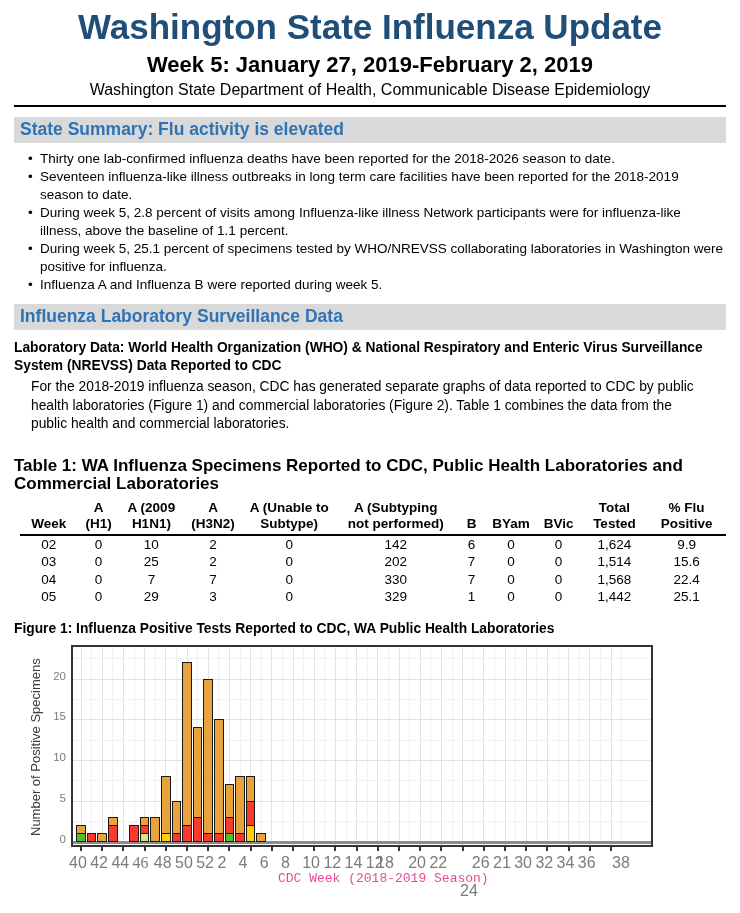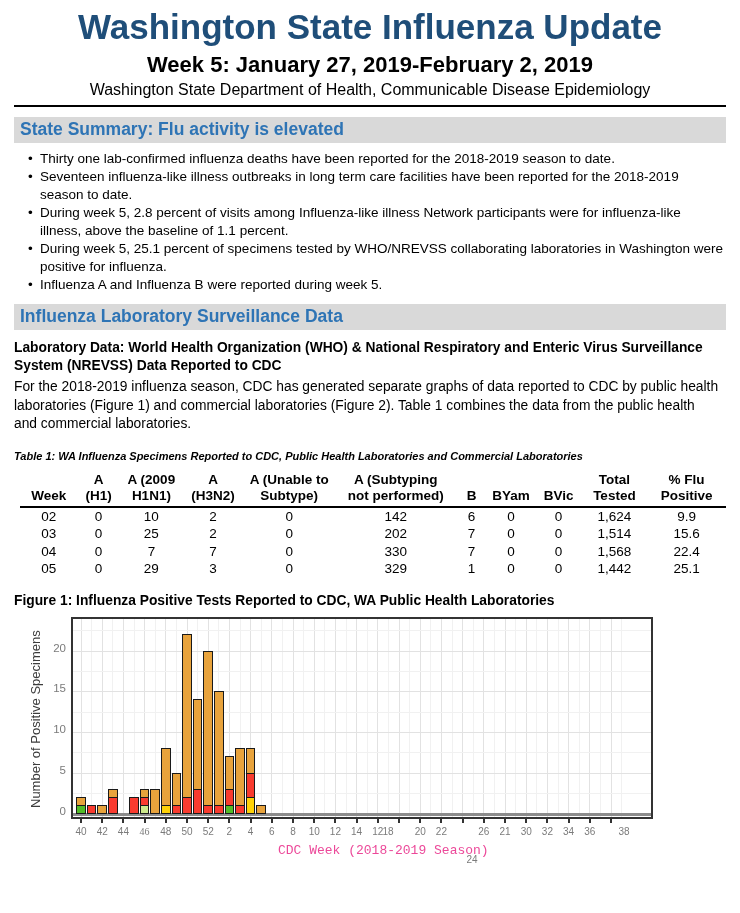--- a/index.html
+++ b/index.html
@@ -11,41 +11,41 @@
   .doc-dept{font-size:16px;text-align:center;margin-top:2px;line-height:20px;}
   .rule{border:none;border-top:2px solid #000;margin:5px 0 0;}
   .prelim{font-size:12.5px;font-style:italic;margin-top:9px;line-height:15px;}
   .banner{background:#D9D9D9;color:#2E74B5;font-weight:bold;font-size:17.5px;
           padding:2px 4px 3px 6px;margin:10px 0 0;line-height:21px;}
   .bullets{margin-top:7px;}
   .bullet-row{display:flex;font-size:13.5px;line-height:18px;}
   .bullet-dot{width:26px;padding-left:14px;box-sizing:border-box;flex:none;}
   .bullet-text{flex:1;padding-right:2px;}
   .bold-head{font-weight:bold;font-size:13.8px;line-height:18px;margin-top:9px;max-width:700px;}
-  .para{font-size:13.8px;line-height:18.5px;margin:3px 0 0;max-width:706px;}
-  .tbl-title{font-weight:bold;font-size:11px;line-height:18px;margin-top:13px;max-width:680px;font-style:italic;}
+  .para{font-size:13.8px;line-height:18.5px;margin:3px 17px 0;max-width:706px;}
+  .tbl-title{font-weight:bold;font-size:17px;line-height:18px;margin-top:23px;max-width:680px;}
   table.t1{border-collapse:collapse;margin:7px 0 0 6px;font-size:13.5px;}
   table.t1 th{font-weight:bold;vertical-align:bottom;text-align:center;white-space:pre-line;
       padding:0 2px 2px;line-height:16px;border-bottom:2px solid #000;}
   table.t1 td{text-align:center;padding:1px 2px;line-height:15.5px;}
   .c1{width:56px}.c2{width:40px}.c3{width:62px}.c4{width:58px}.c5{width:92px}
   .c6{width:124px}.c7{width:28px}.c8{width:46px}.c9{width:44px}.c10{width:64px}.c11{width:78px}
   .fig-title{font-weight:bold;font-size:13.8px;line-height:18px;margin-top:14px;}
   
   #chart{position:relative;height:250px;margin-top:5px;}
   .plotbox{position:absolute;left:57px;top:2px;width:578px;height:198px;background:#fff;
            border:2px solid #333;box-sizing:content-box;}
   .gl-v{position:absolute;top:0;width:1px;height:100%;}
   .gl-h{position:absolute;left:0;width:100%;height:1px;}
   .gl-major{background:#e2e2e2;}
   .gl-minor{background:#f1f1f1;}
   .zeroline{position:absolute;left:0;width:100%;height:3px;background:#8c8c8c;z-index:1;}
   .seg{position:absolute;box-sizing:border-box;border:1px solid #1a1a1a;z-index:2;}
   .xtick{position:absolute;width:2px;height:4px;background:#333;}
-  .xlab{position:absolute;font-size:10px;color:#7b7b7b;width:24px;text-align:center;}
+  .xlab{position:absolute;font-size:16px;color:#7b7b7b;width:24px;text-align:left;}
   .ylab{position:absolute;font-size:11.5px;color:#7b7b7b;width:22px;text-align:right;}
   .ytitle{position:absolute;font-size:13px;color:#3c3c3c;transform:rotate(-90deg);
           transform-origin:left top;white-space:nowrap;}
   .xtitle{position:absolute;font-size:13px;color:#ec4899;white-space:nowrap;font-family:Liberation Mono, monospace;}
   
   #legend{position:relative;height:36px;margin-top:6px;}
   .leg-item{position:absolute;height:15px;}
 </style>
 </head>
 <body>
@@ -53,21 +53,21 @@
 <div class="page">
   <div class="doc-title">Washington State Influenza Update</div>
   <div class="doc-subtitle">Week 5: January 27, 2019-February 2, 2019</div>
   <div class="doc-dept">Washington State Department of Health, Communicable Disease Epidemiology</div>
   <hr class="rule">
 
   <div class="banner">State Summary: Flu activity is elevated</div>
   <div class="bullets" id="bullets">
       <div class="bullet-row">
         <div class="bullet-dot">•</div>
-        <div class="bullet-text">Thirty one lab-confirmed influenza deaths have been reported for the 2018-2019 season to date.</div>
+        <div class="bullet-text">Thirty one lab-confirmed influenza deaths have been reported for the 2018-2026 season to date.</div>
       </div>
       <div class="bullet-row">
         <div class="bullet-dot">•</div>
         <div class="bullet-text">Seventeen influenza-like illness outbreaks in long term care facilities have been reported for the 2018-2019 season to date.</div>
       </div>
       <div class="bullet-row">
         <div class="bullet-dot">•</div>
         <div class="bullet-text">During week 5, 2.8 percent of visits among Influenza-like illness Network participants were for influenza-like illness, above the baseline of 1.1 percent.</div>
       </div>
       <div class="bullet-row">

